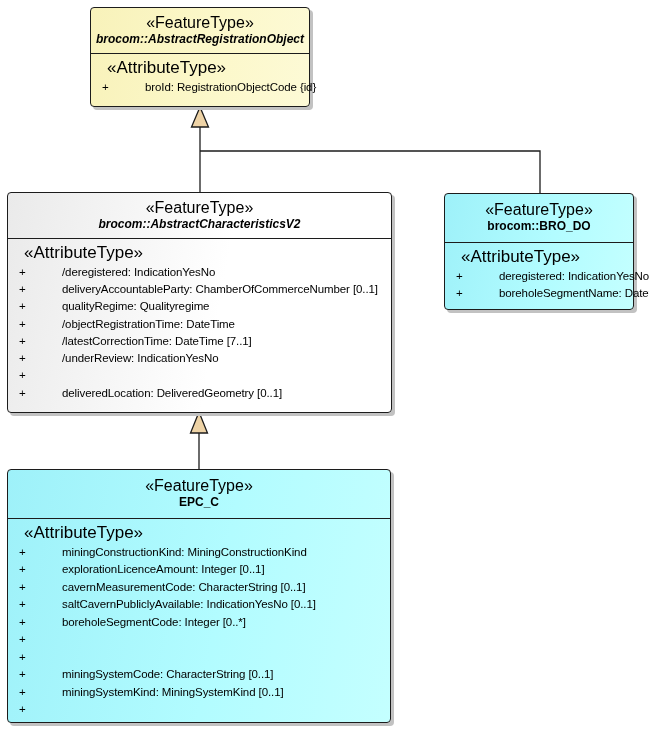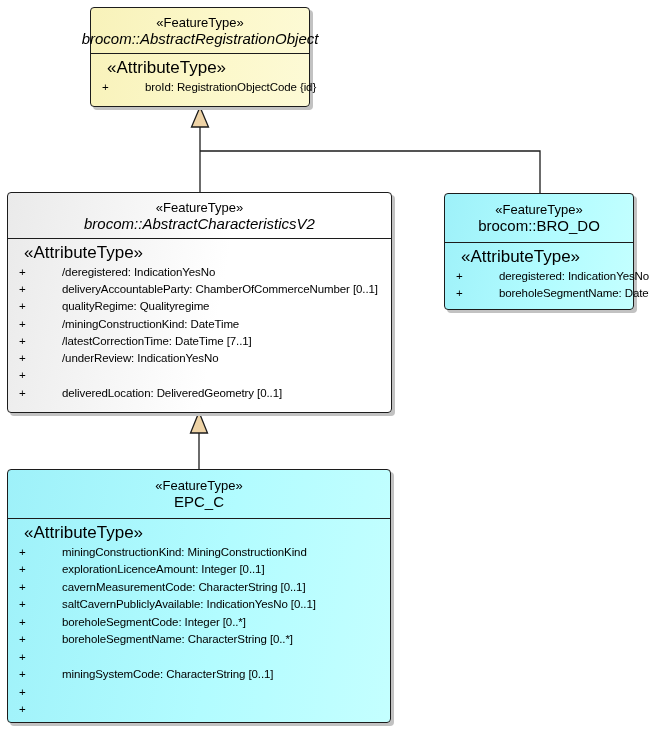--- a/index.html
+++ b/index.html
@@ -33,27 +33,27 @@
   .name-comp {
     box-sizing: border-box;
     border-bottom: 1.8px solid #1c1c1c;
     display: flex;
     flex-direction: column;
     align-items: center;
     justify-content: center;
     gap: 1px;
   }
   .stereotype {
-    font-size: 13px;
+    font-size: 16px;
     line-height: 15px;
     color: #000000;
   }
   .cls-name {
-    font-size: 15px;
-    font-weight: normal;
+    font-size: 12px;
+    font-weight: bold;
     line-height: 16px;
     color: #000000;
     white-space: nowrap;
   }
   .cls-name.abstract { font-style: italic; }
   .attr-comp {
     box-sizing: border-box;
     padding: 6px 4px 0 9px;
   }
   .attr-header {
@@ -141,21 +141,21 @@
       <div class="attr-row">
         <span class="vis">+</span>
         <span class="txt">deliveryAccountableParty: ChamberOfCommerceNumber [0..1]</span>
       </div>
       <div class="attr-row">
         <span class="vis">+</span>
         <span class="txt">qualityRegime: Qualityregime</span>
       </div>
       <div class="attr-row">
         <span class="vis">+</span>
-        <span class="txt">/miningConstructionKind: DateTime</span>
+        <span class="txt">/objectRegistrationTime: DateTime</span>
       </div>
       <div class="attr-row">
         <span class="vis">+</span>
         <span class="txt">/latestCorrectionTime: DateTime [7..1]</span>
       </div>
       <div class="attr-row">
         <span class="vis">+</span>
         <span class="txt">/underReview: IndicationYesNo</span>
       </div>
       <div class="attr-row">
@@ -208,31 +208,31 @@
       <div class="attr-row">
         <span class="vis">+</span>
         <span class="txt">saltCavernPubliclyAvailable: IndicationYesNo [0..1]</span>
       </div>
       <div class="attr-row">
         <span class="vis">+</span>
         <span class="txt">boreholeSegmentCode: Integer [0..*]</span>
       </div>
       <div class="attr-row">
         <span class="vis">+</span>
-        <span class="txt">boreholeSegmentName: CharacterString [0..*]</span>
       </div>
       <div class="attr-row">
         <span class="vis">+</span>
       </div>
       <div class="attr-row">
         <span class="vis">+</span>
         <span class="txt">miningSystemCode: CharacterString [0..1]</span>
       </div>
       <div class="attr-row">
         <span class="vis">+</span>
+        <span class="txt">miningSystemKind: MiningSystemKind [0..1]</span>
       </div>
       <div class="attr-row">
         <span class="vis">+</span>
       </div>
     </div>
   </div>
 
 </div>
 
 </body></html>

